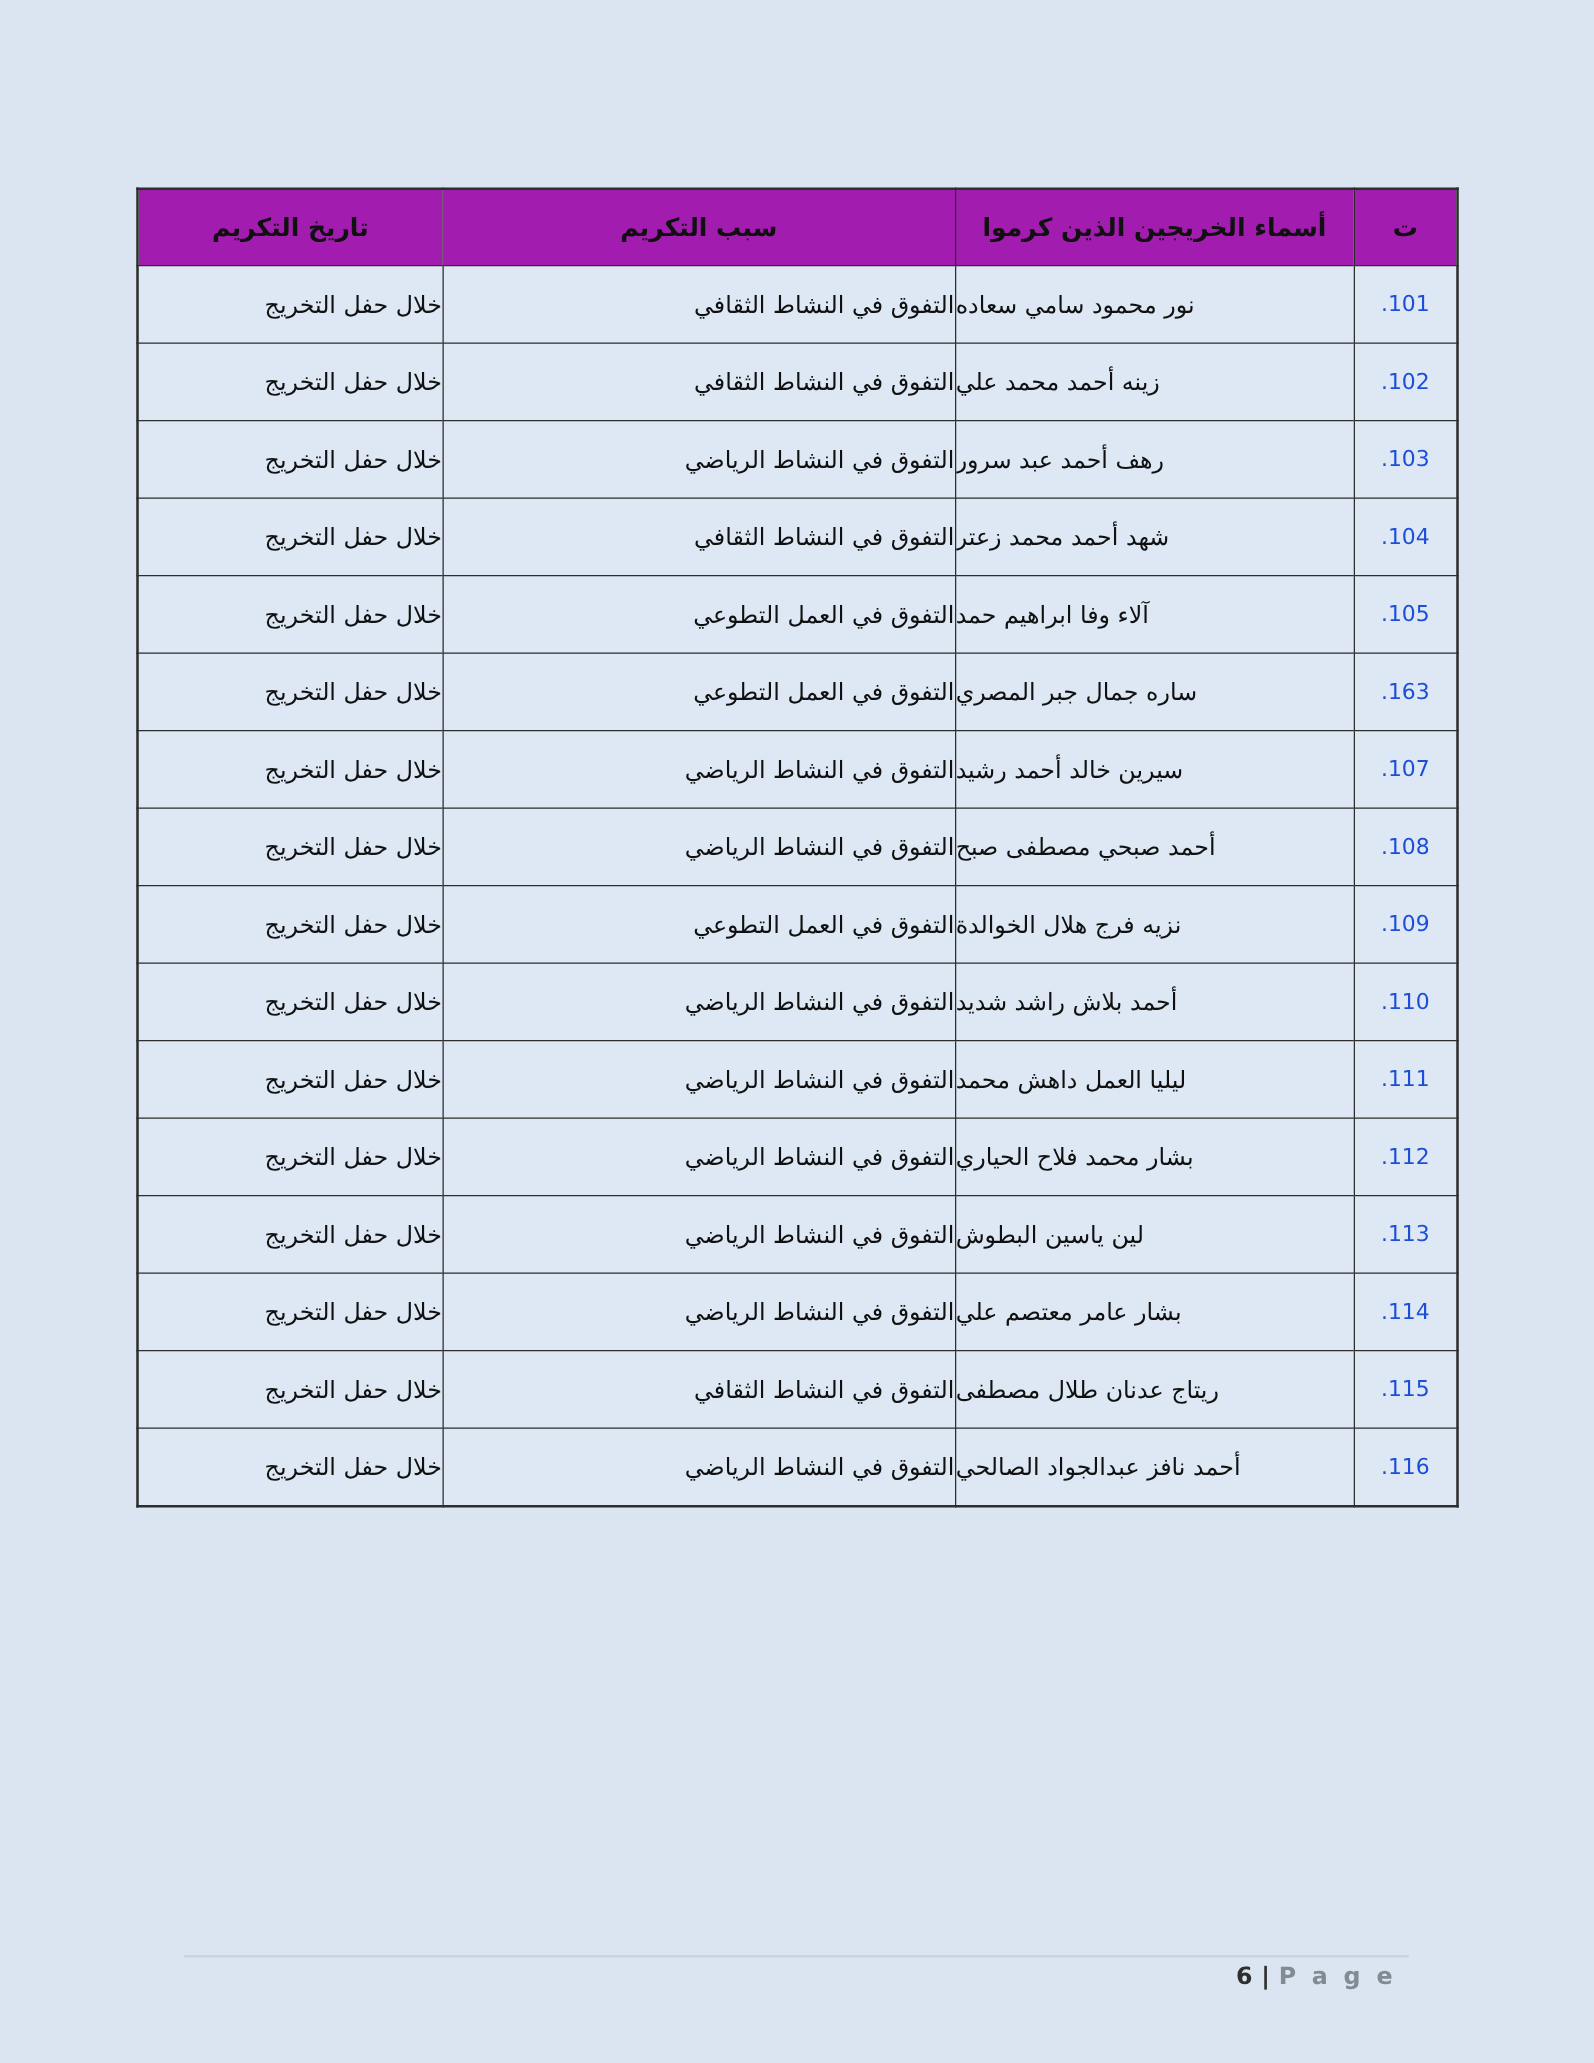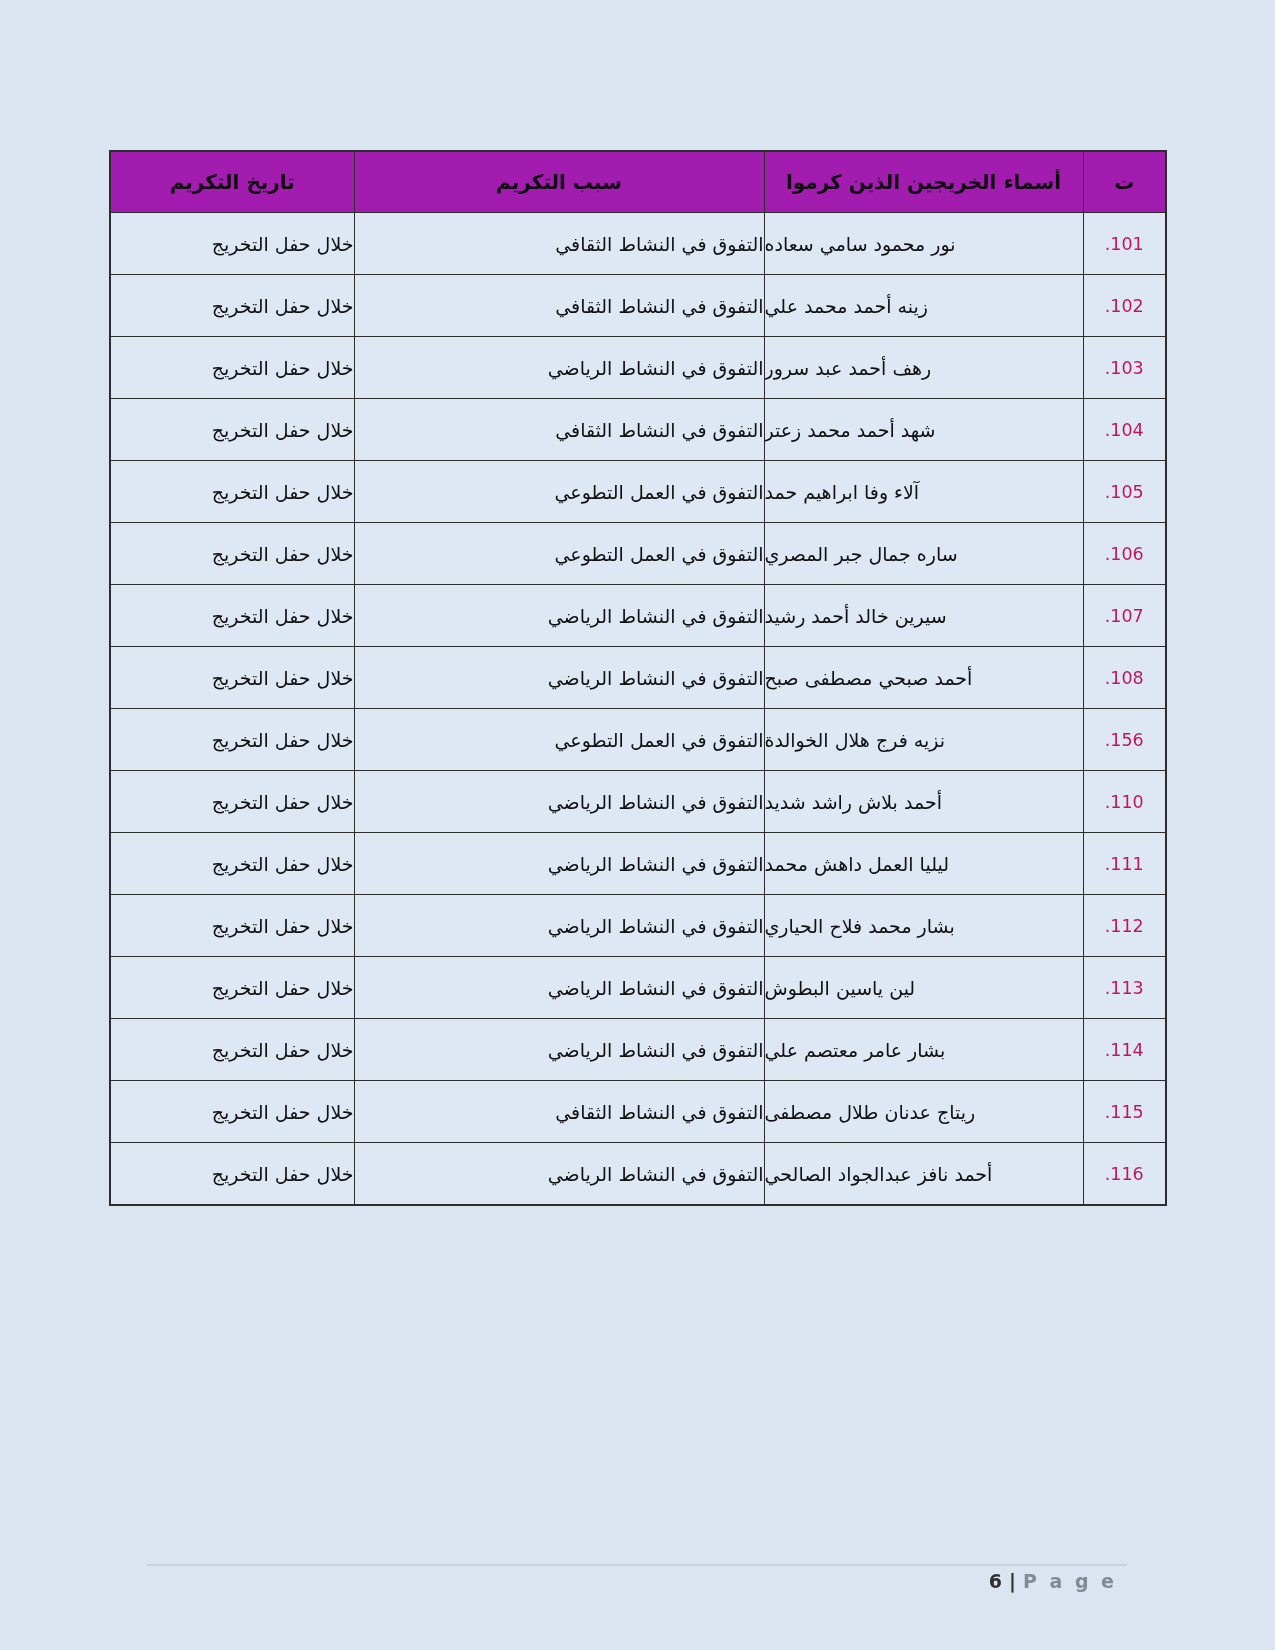--- a/index.html
+++ b/index.html
@@ -43,21 +43,21 @@
     text-align: center;
   }
   .honor-table td {
     background: #dde8f4;
     height: 61px;
     font-size: 19px;
   }
   td.c-index {
     text-align: center;
     font-size: 17.5px;
-    color: #be185d;
+    color: #1d4ed8;
   }
   td.c-name {
     text-align: left;
     padding-right: 11px;
   }
   td.c-reason, td.c-date {
     text-align: right;
   }
   .footer-line {
     position: absolute;
@@ -134,39 +134,39 @@
         <td class="c-reason">التفوق في النشاط الثقافي</td>
         <td class="c-date">خلال حفل التخريج</td>
       </tr>
         <tr>
         <td class="c-index">105.</td>
         <td class="c-name">آلاء وفا ابراهيم حمد</td>
         <td class="c-reason">التفوق في العمل التطوعي</td>
         <td class="c-date">خلال حفل التخريج</td>
       </tr>
         <tr>
-        <td class="c-index">106.</td>
+        <td class="c-index">163.</td>
         <td class="c-name">ساره جمال جبر المصري</td>
         <td class="c-reason">التفوق في العمل التطوعي</td>
         <td class="c-date">خلال حفل التخريج</td>
       </tr>
         <tr>
         <td class="c-index">107.</td>
         <td class="c-name">سيرين خالد أحمد رشيد</td>
         <td class="c-reason">التفوق في النشاط الرياضي</td>
         <td class="c-date">خلال حفل التخريج</td>
       </tr>
         <tr>
         <td class="c-index">108.</td>
         <td class="c-name">أحمد صبحي مصطفى صبح</td>
         <td class="c-reason">التفوق في النشاط الرياضي</td>
         <td class="c-date">خلال حفل التخريج</td>
       </tr>
         <tr>
-        <td class="c-index">156.</td>
+        <td class="c-index">109.</td>
         <td class="c-name">نزيه فرج هلال الخوالدة</td>
         <td class="c-reason">التفوق في العمل التطوعي</td>
         <td class="c-date">خلال حفل التخريج</td>
       </tr>
         <tr>
         <td class="c-index">110.</td>
         <td class="c-name">أحمد بلاش راشد شديد</td>
         <td class="c-reason">التفوق في النشاط الرياضي</td>
         <td class="c-date">خلال حفل التخريج</td>
       </tr>

